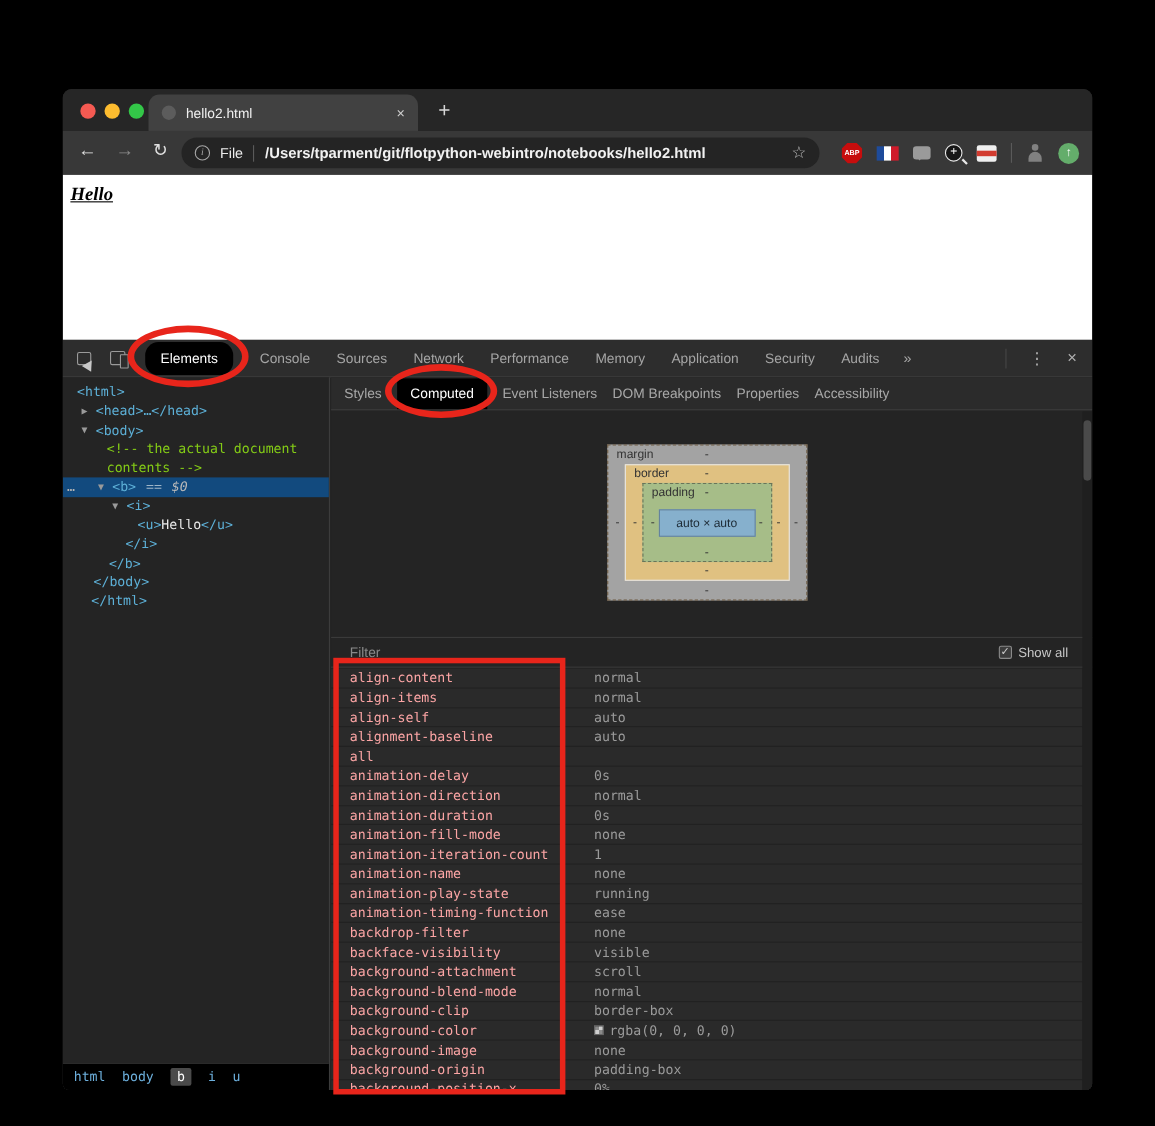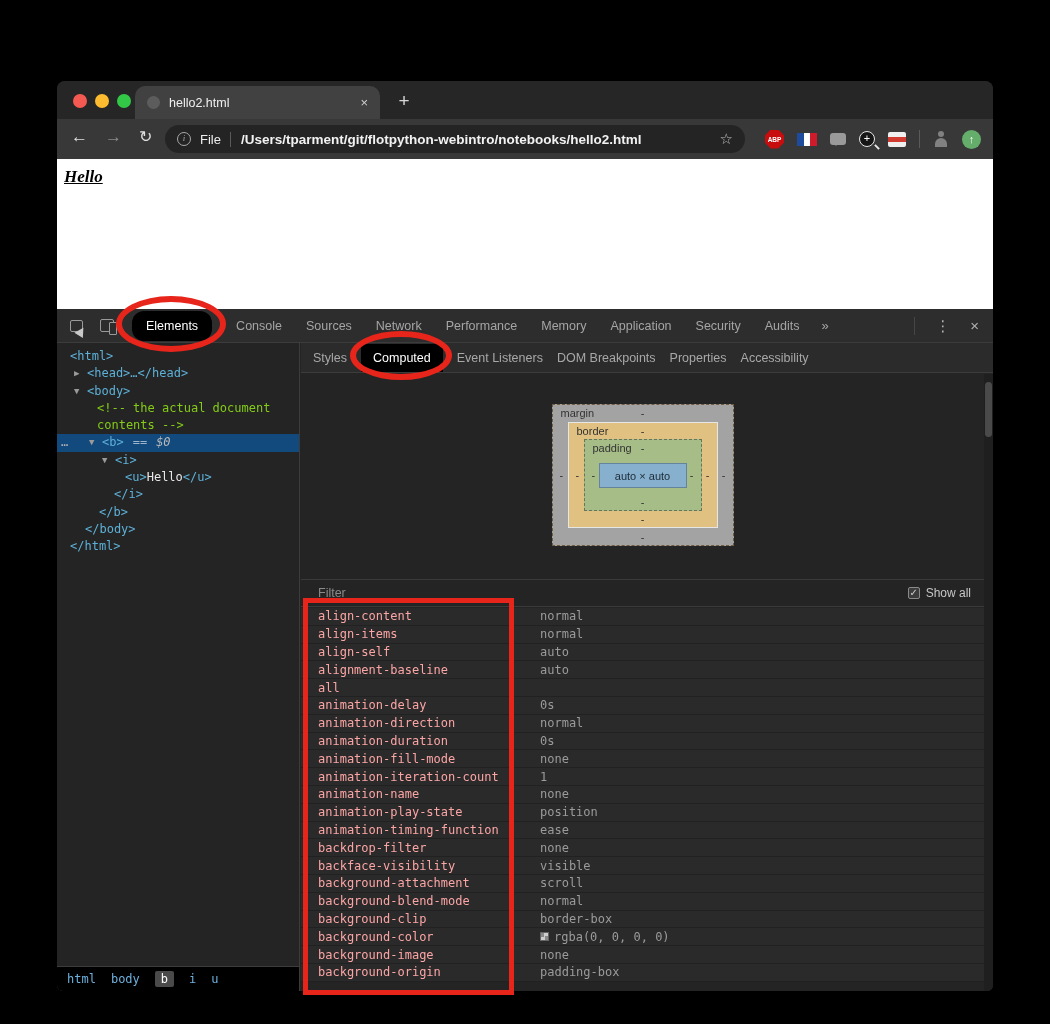--- a/index.html
+++ b/index.html
@@ -104,21 +104,21 @@
   .trow { height:17.3px; line-height:17.3px; white-space:nowrap; position:relative; color:#e8e8e8; }
   .tag { color:#5db0d7; }
   .comment { color:#84cc16; }
   .arr { display:inline-block; width:13px; font-size:9px; color:#9a9a9a; vertical-align:1px; }
   .trow.sel { background:#124a7e; }
   .dots { position:absolute; left:4px; color:#b5b5b5; }
   .eq { color:#9fb6c8; margin-left:9px; }
   .dollar { color:#b9b9b9; font-style:italic; margin-left:9px; }
   .pl13{padding-left:13px;} .pl17{padding-left:17px;} .pl40{padding-left:40px;}
   .pl32{padding-left:32px;} .pl45{padding-left:45px;} .pl68{padding-left:68px;}
-  .pl57{padding-left:57px;} .pl42{padding-left:42px;} .pl28{padding-left:28px;} .pl15{padding-left:13px;}
+  .pl57{padding-left:57px;} .pl42{padding-left:42px;} .pl28{padding-left:28px;} .pl15{padding-left:26px;}
   .crumbs { position:absolute; left:0; bottom:0; width:100%; height:25px; background:#000000;
             border-top:1px solid #3c3c3c; display:flex; align-items:center; gap:15px;
             padding-left:10px; font-size:12px; }
   .crumb { color:#6db0dd; }
   .crumb.sel { color:#fff; background:#4a4a4a; padding:1px 6px; border-radius:2px; }
 
   
   .dt-right { position:absolute; left:244px; top:34px; right:0; bottom:0; background:#242424; }
   .sb-tabs { position:absolute; left:0; top:0; width:100%; height:30px; background:#2b2b2b;
              border-bottom:1px solid #3c3c3c; display:flex; align-items:center; gap:14px;
@@ -355,21 +355,21 @@
           <div class="prow">
               <span class="pname">animation-iteration-count</span>
               <span class="pval">1</span>
             </div>
           <div class="prow">
               <span class="pname">animation-name</span>
               <span class="pval">none</span>
             </div>
           <div class="prow">
               <span class="pname">animation-play-state</span>
-              <span class="pval">position</span>
+              <span class="pval">running</span>
             </div>
           <div class="prow">
               <span class="pname">animation-timing-function</span>
               <span class="pval">ease</span>
             </div>
           <div class="prow">
               <span class="pname">backdrop-filter</span>
               <span class="pval">none</span>
             </div>
           <div class="prow">
@@ -396,20 +396,24 @@
               </span>
             </div>
           <div class="prow">
               <span class="pname">background-image</span>
               <span class="pval">none</span>
             </div>
           <div class="prow">
               <span class="pname">background-origin</span>
               <span class="pval">padding-box</span>
             </div>
+          <div class="prow">
+              <span class="pname">background-position-x</span>
+              <span class="pval">0%</span>
+            </div>
         </div>
 
         <div class="sbar">
           <div class="thumb"></div>
         </div>
       </div>
     </div>
   </div>
 
   <div class="anno anno-ellipse anno-elements"></div>

